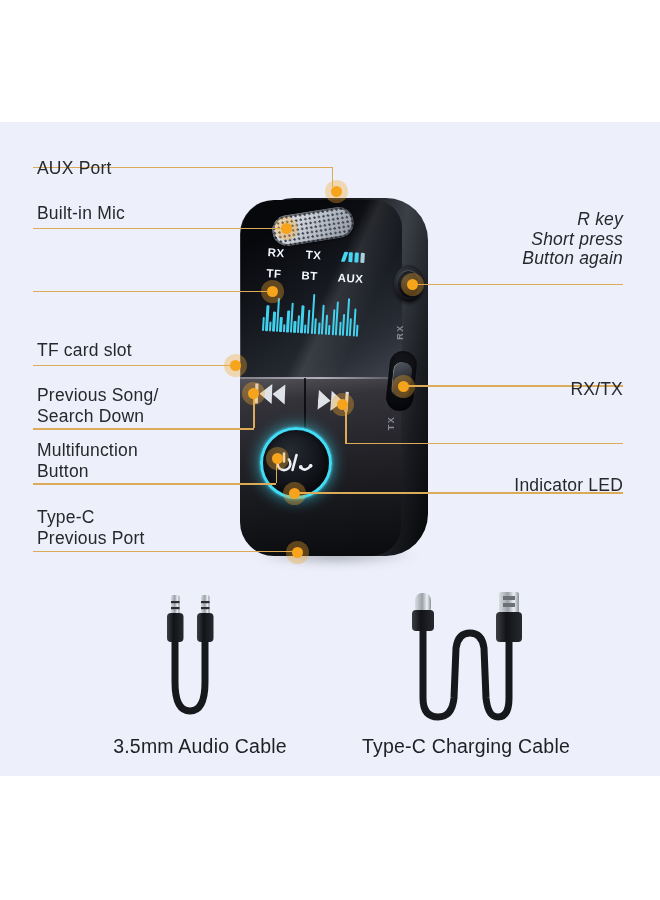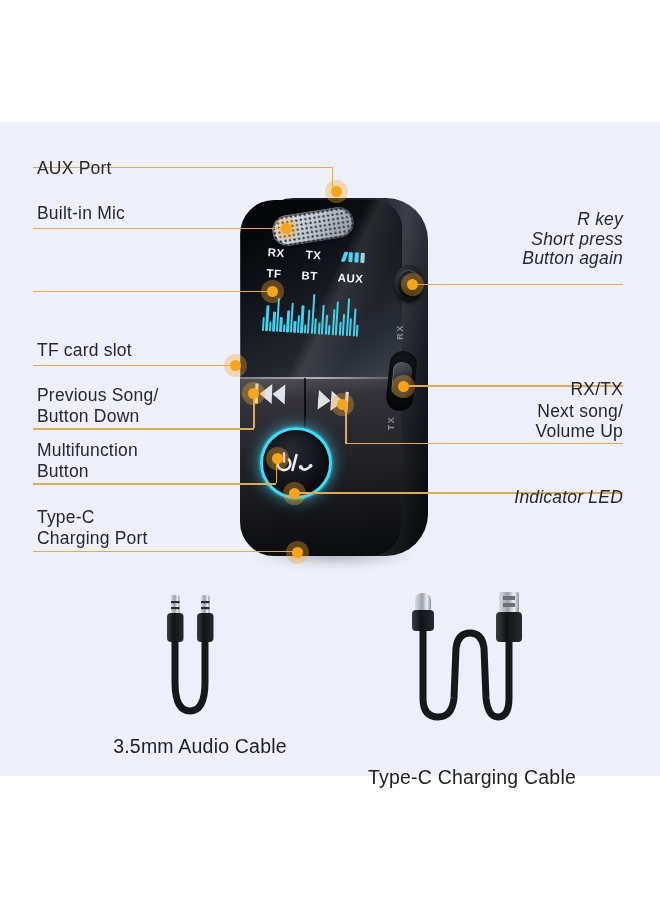--- a/index.html
+++ b/index.html
@@ -185,44 +185,40 @@
     <div>AUX Port</div>
   </div>
   <div class="lbl left" style="top:203px;">
     <div>Built-in Mic</div>
   </div>
   <div class="lbl left" style="top:340px;">
     <div>TF card slot</div>
   </div>
   <div class="lbl left" style="top:385px;">
     <div>Previous Song/</div>
-    <div>Button Down</div>
+    <div>Search Down</div>
   </div>
   <div class="lbl left" style="top:440px;">
     <div>Multifunction</div>
     <div>Button</div>
   </div>
   <div class="lbl left" style="top:507px;">
     <div>Type-C</div>
-    <div>Charging Port</div>
+    <div>Previous Port</div>
   </div>
 
   <div class="lbl right" style="top:210px;font-style:italic;">
     <div>R key</div>
     <div>Short press</div>
     <div>Button again</div>
   </div>
   <div class="lbl right" style="top:344px;margin-top:36px;">
     <div>RX/TX</div>
   </div>
-  <div class="lbl right" style="top:402px;">
-    <div>Next song/</div>
-    <div>Volume Up</div>
-  </div>
-  <div class="lbl right" style="top:488px;font-style:italic;">
+  <div class="lbl right" style="top:476px;">
     <div>Indicator LED</div>
   </div>
 
   <svg style="position:absolute;left:100px;top:580px;" width="460" height="200" viewBox="0 0 460 200">
     <defs>
       <linearGradient id="metal" x1="0" y1="0" x2="1" y2="0">
         <stop offset="0" stop-color="#d9dde2"></stop>
           <stop offset=".45" stop-color="#9aa0a8"></stop>
         <stop offset=".75" stop-color="#eef1f4"></stop>
           <stop offset="1" stop-color="#8d939b"></stop>
@@ -250,21 +246,21 @@
       <path d="M323 48 L323 118 Q323 137 338 137 Q352 137 354 118 L356 68 Q358 53 370 53 Q382 53 384 68 L386 118 Q388 137 398 137 Q409 137 409 118 L409 60" fill="none" stroke="#17181b" stroke-width="7" stroke-linecap="round"></path>
       <rect x="315" y="13" width="16" height="22" rx="7" fill="url(#metal)"></rect>
       <rect x="312" y="30" width="22" height="21" rx="4" fill="url(#blk)"></rect>
       <rect x="399" y="12" width="20" height="22" rx="2" fill="url(#metal)"></rect>
       <rect x="403" y="16" width="12" height="4" fill="#6b7077"></rect>
       <rect x="403" y="23" width="12" height="4" fill="#6b7077"></rect>
       <rect x="396" y="32" width="26" height="30" rx="4" fill="url(#blk)"></rect>
     </g>
   </svg>
   <div class="acc-label" style="left:90px;top:735px;width:220px;">3.5mm Audio Cable</div>
-  <div class="acc-label" style="left:356px;top:766px;width:220px;text-align:right;">Type-C Charging Cable</div>
+  <div class="acc-label" style="left:356px;top:735px;width:220px;">Type-C Charging Cable</div>
 
   <div class="dot" style="left:330.5px;top:185.5px;"></div>
   <div class="dot" style="left:280.5px;top:222.5px;"></div>
   <div class="dot" style="left:266.5px;top:285.5px;"></div>
   <div class="dot" style="left:229.5px;top:359.5px;"></div>
   <div class="dot" style="left:247.5px;top:387.5px;"></div>
   <div class="dot" style="left:271.5px;top:452.5px;"></div>
   <div class="dot" style="left:291.5px;top:546.5px;"></div>
   <div class="dot" style="left:406.5px;top:278.5px;"></div>
   <div class="dot" style="left:397.5px;top:380.5px;"></div>

